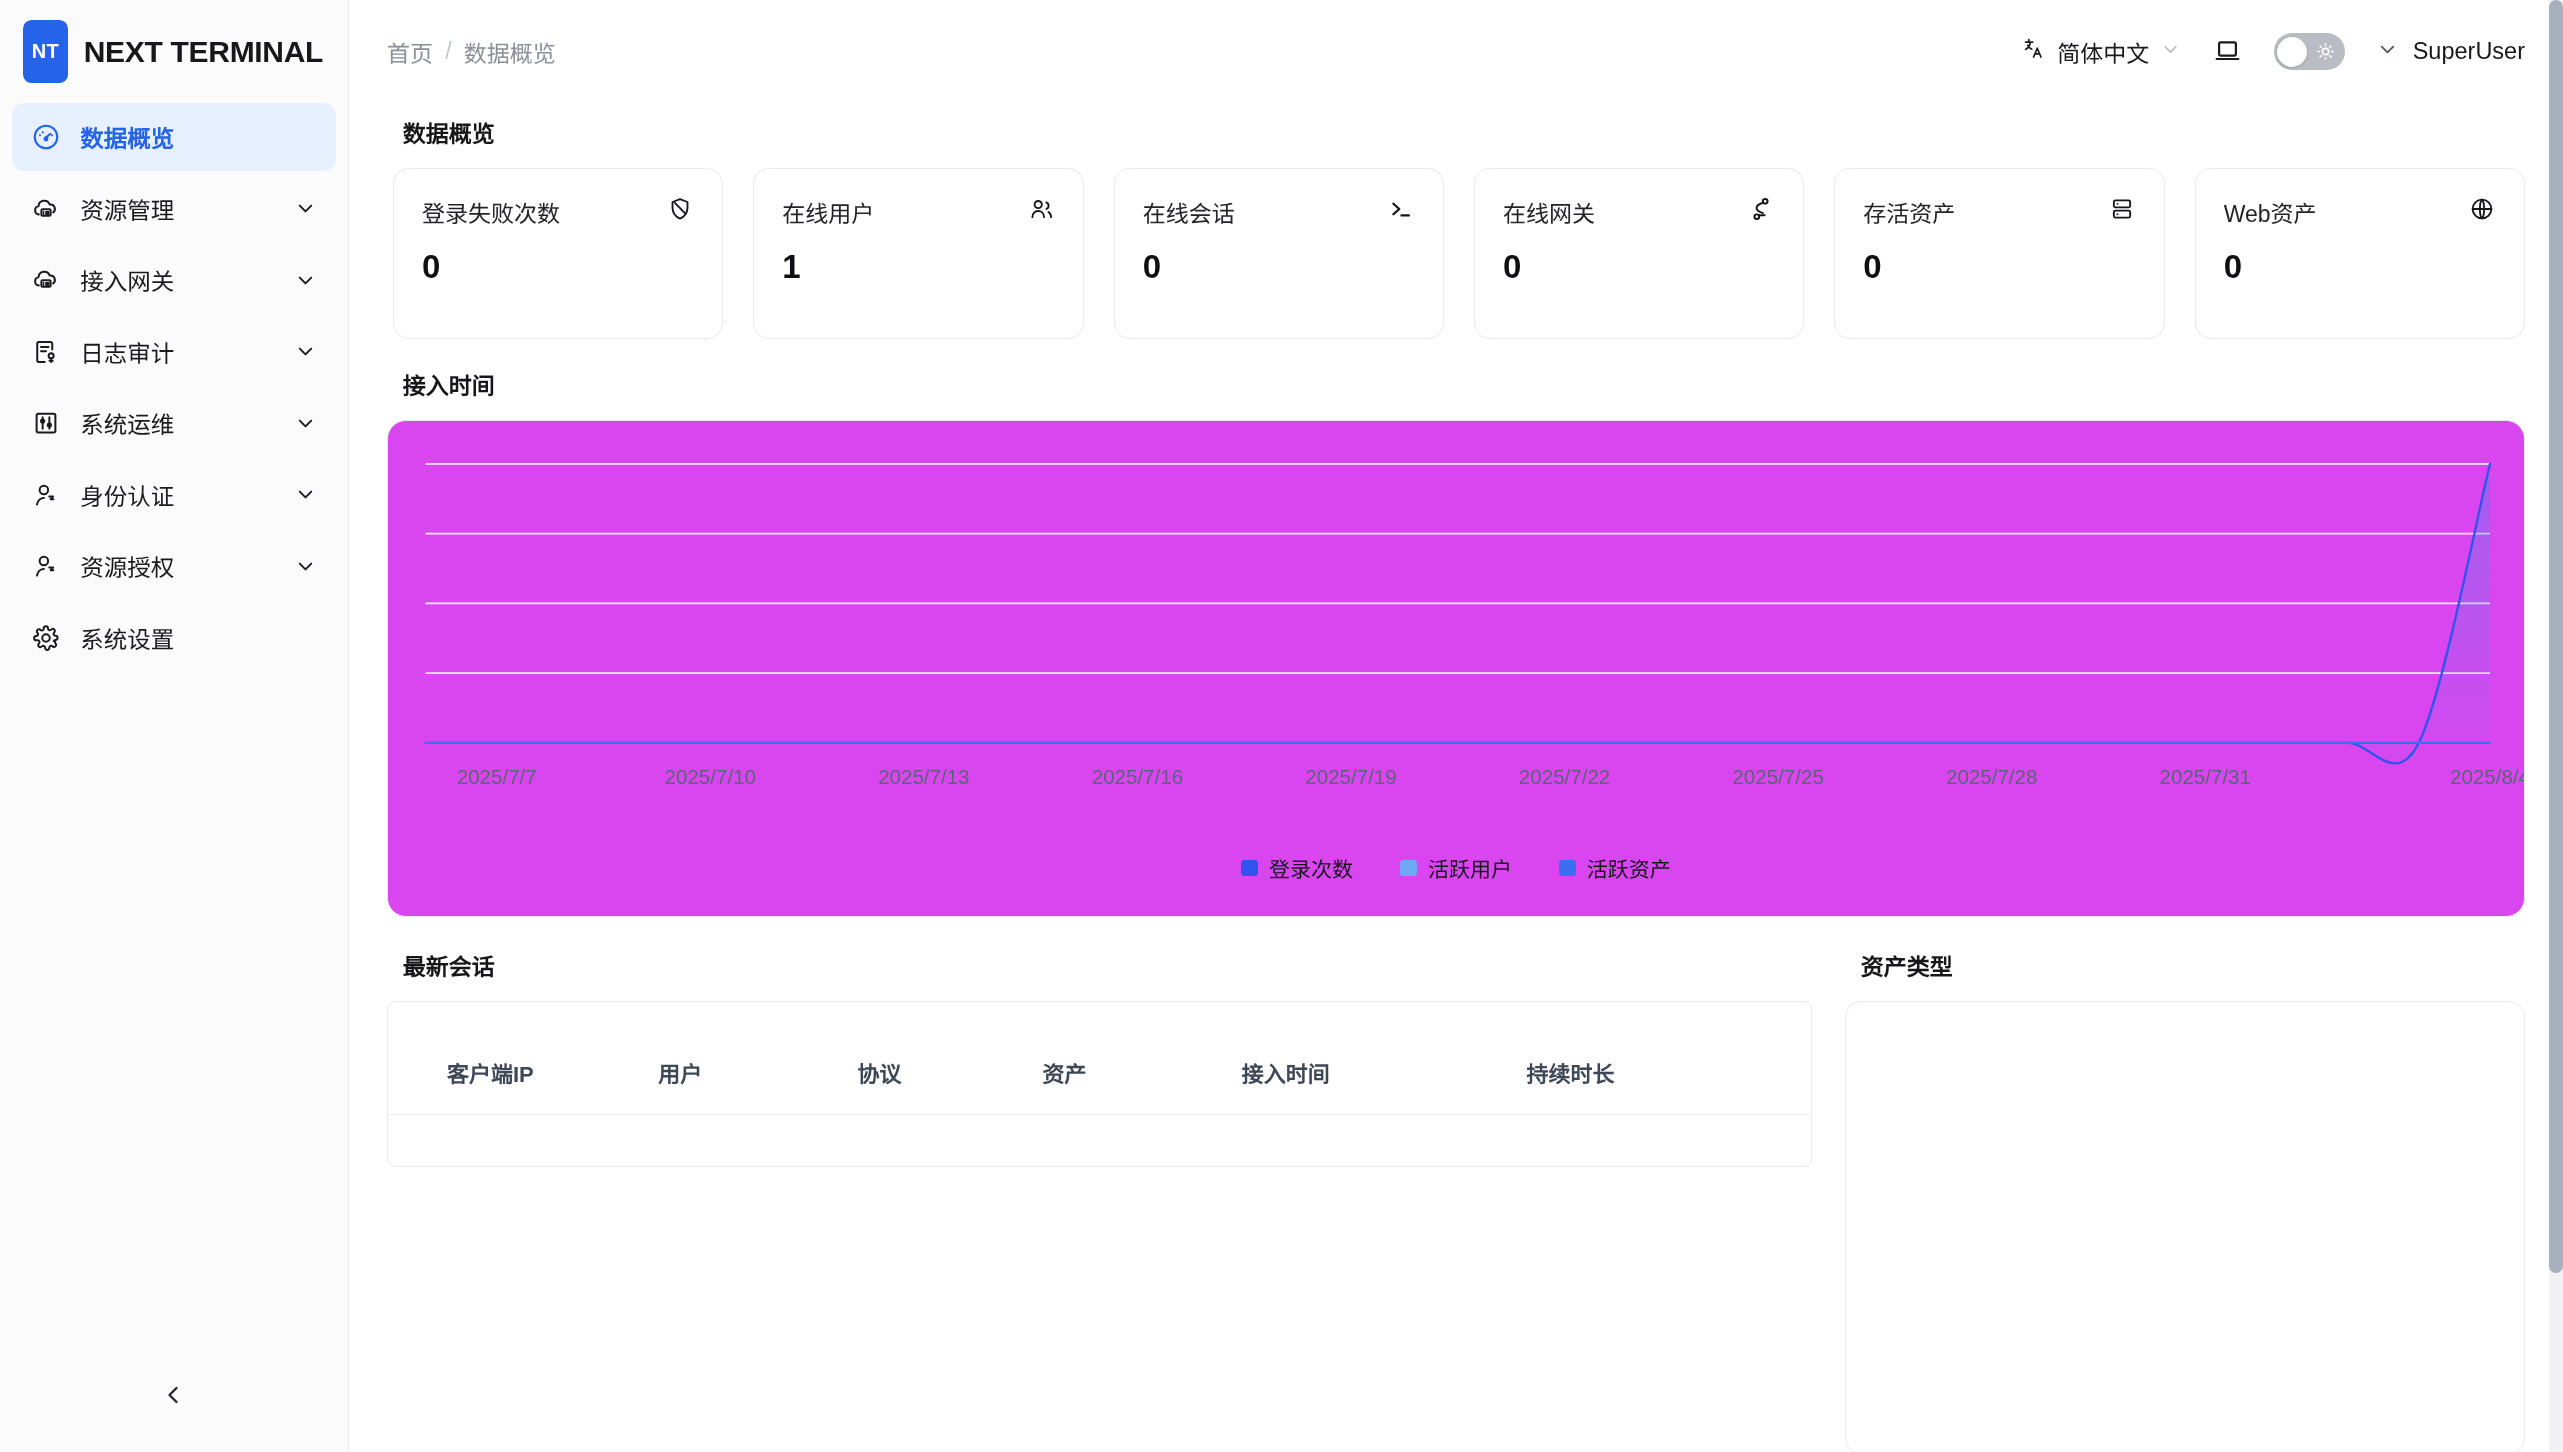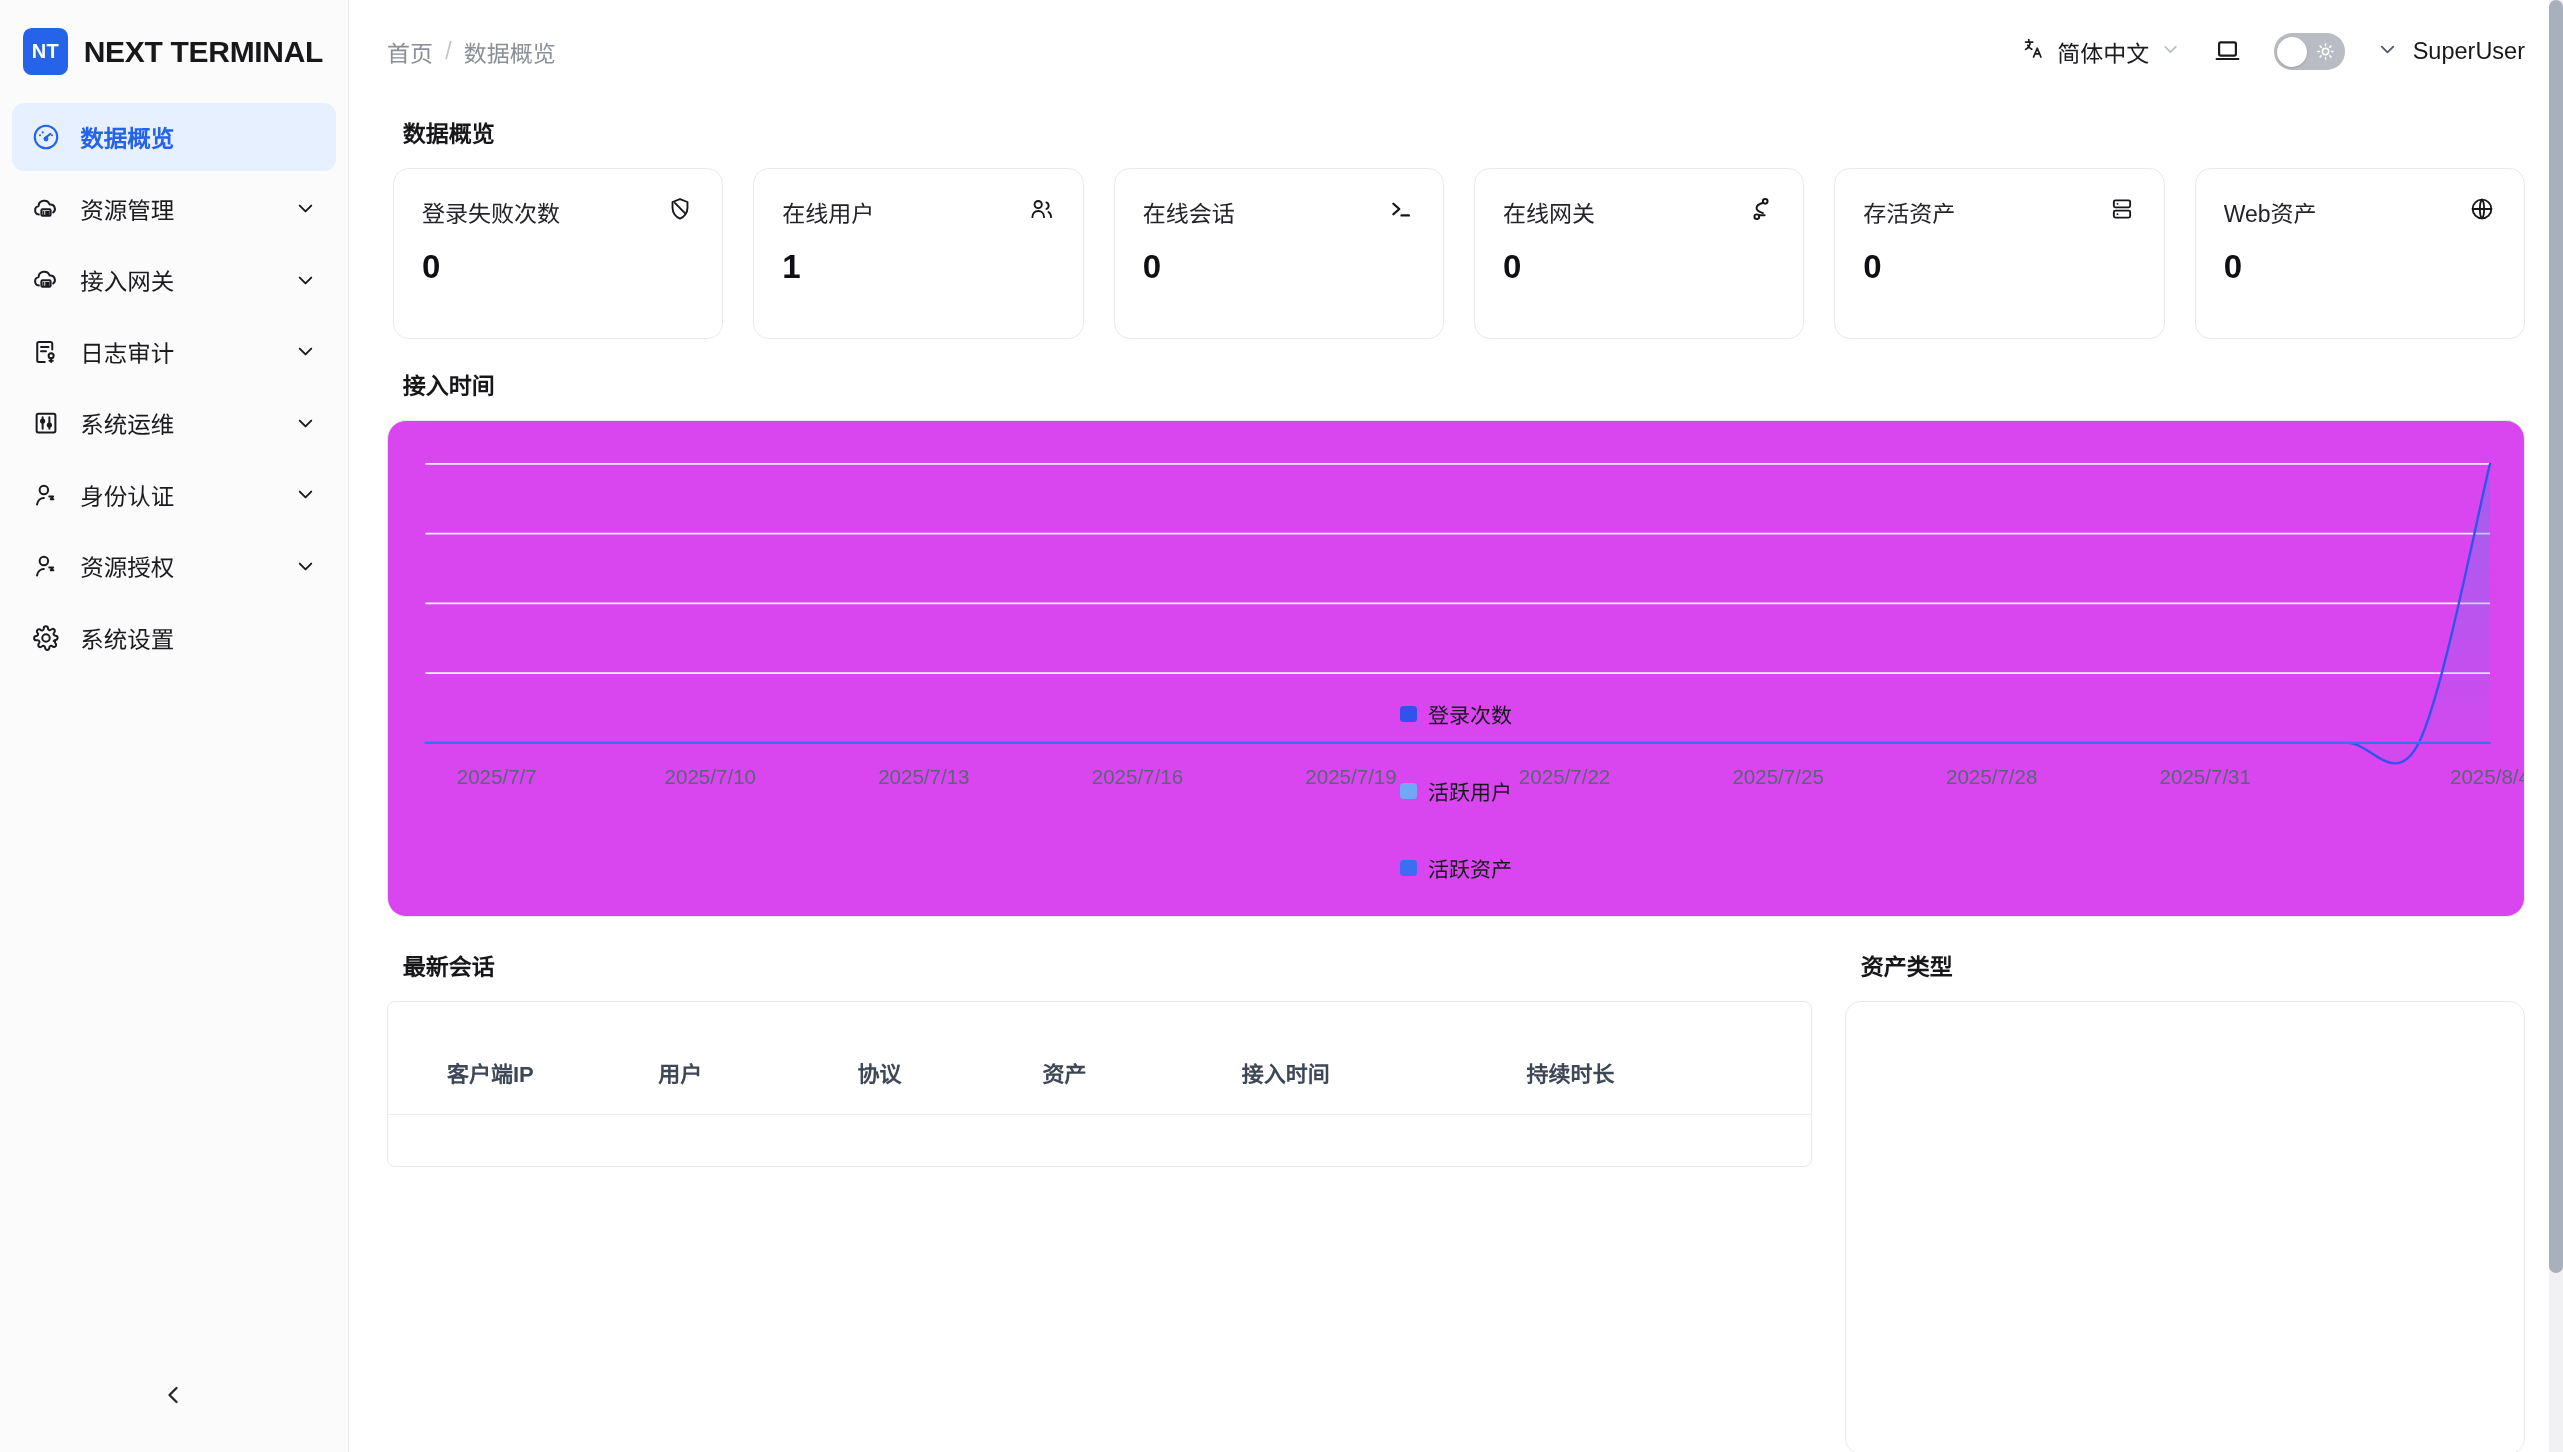--- a/index.html
+++ b/index.html
@@ -22,21 +22,21 @@
     display: flex; flex-direction: column;
     flex: 0 0 349px;
     position: relative;
   }
   .brand {
     display: flex; align-items: center; gap: 15.7px;
     padding: 24.4px 0 24.4px 23px;
     height: 103px;
   }
   .brand-badge {
-    width: 45px; height: 47px; border-radius: 8.7px;
+    width: 45px; height: 63px; border-radius: 8.7px;
     background: #2563eb; color: #fff;
     font-size: 20px; font-weight: 600;
     display: flex; align-items: center; justify-content: center;
     letter-spacing: 0.3px;
     flex: 0 0 45px;
   }
   .brand-name {
     font-size: 30px; font-weight: 800; color: #18181b;
     letter-spacing: -0.3px; white-space: nowrap;
   }
@@ -134,21 +134,21 @@
 
   
   .chart-panel {
     background: #d946ef; border: 0.9px solid #e9eaee; border-radius: 19px;
     height: 497px; margin-bottom: 19px;
     position: relative; overflow: hidden;
   }
   .chart-canvas { position: absolute; inset: 0; }
   .chart-legend {
     position: absolute; left: 0; right: 0; bottom: 33px;
-    display: flex; justify-content: center; align-items: center; gap: 47px; flex-direction: column;
+    display: flex; justify-content: center; align-items: center; gap: 47px;
   }
   .legend-item { display: flex; align-items: center; gap: 11.3px; cursor: pointer; }
   .legend-swatch { width: 16.6px; height: 16.6px; border-radius: 3.5px; }
   .legend-label { font-size: 21px; color: #15171c; }
 
   
   .lower { display: flex; gap: 33px; margin-top: 8.7px; }
   .lower-left { flex: 1 1 auto; min-width: 0; }
   .lower-right { flex: 0 0 680px; }
 

